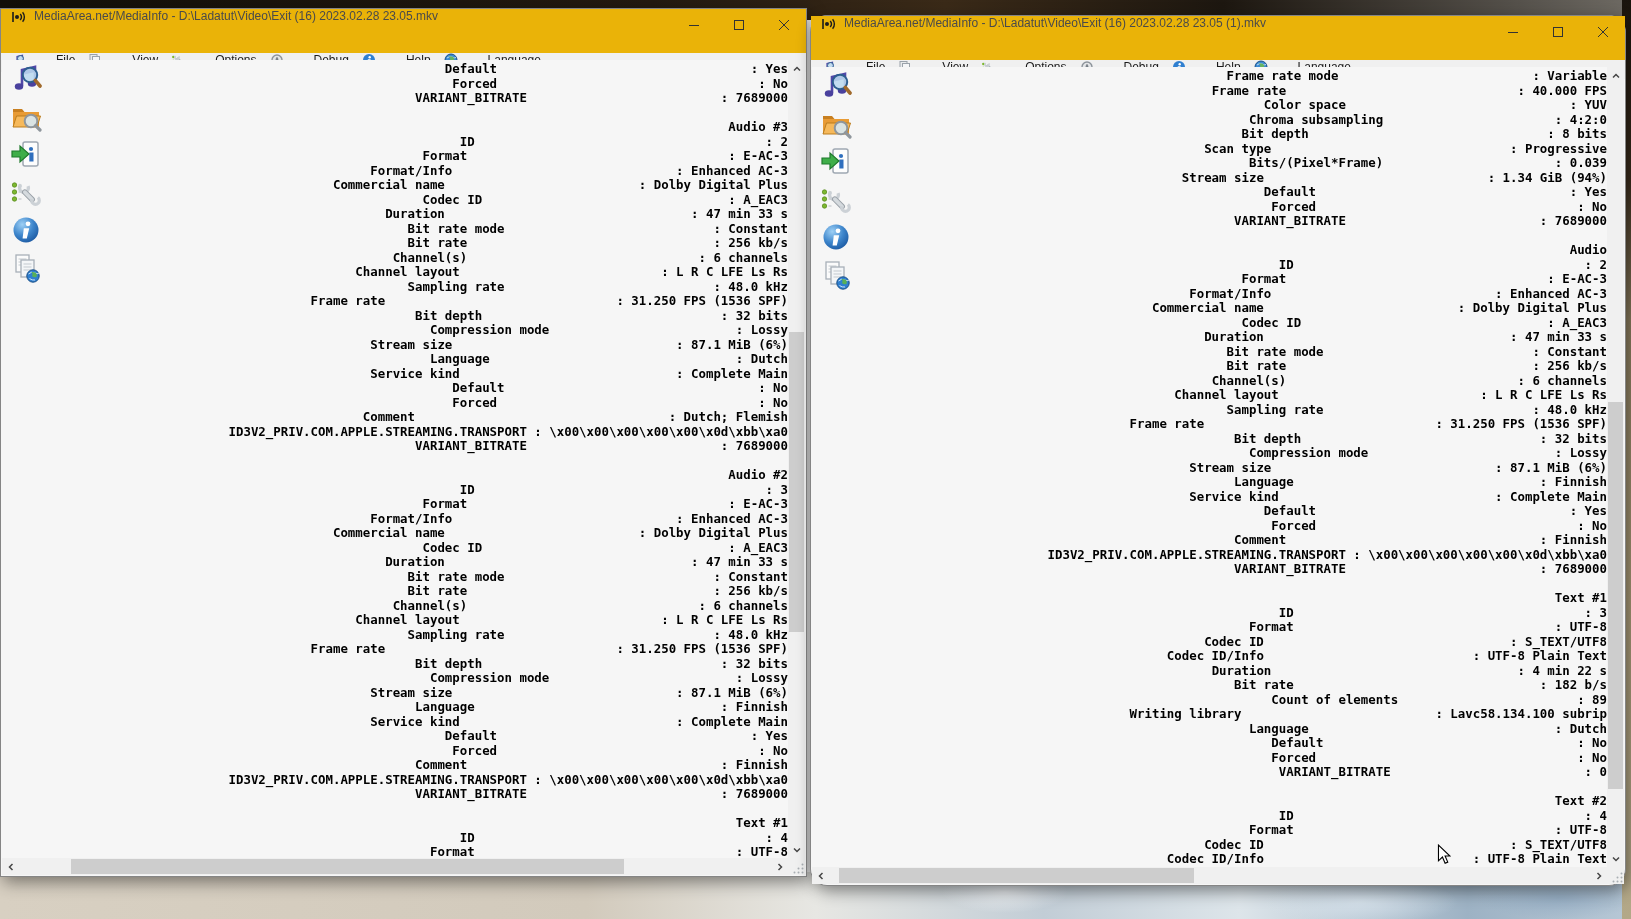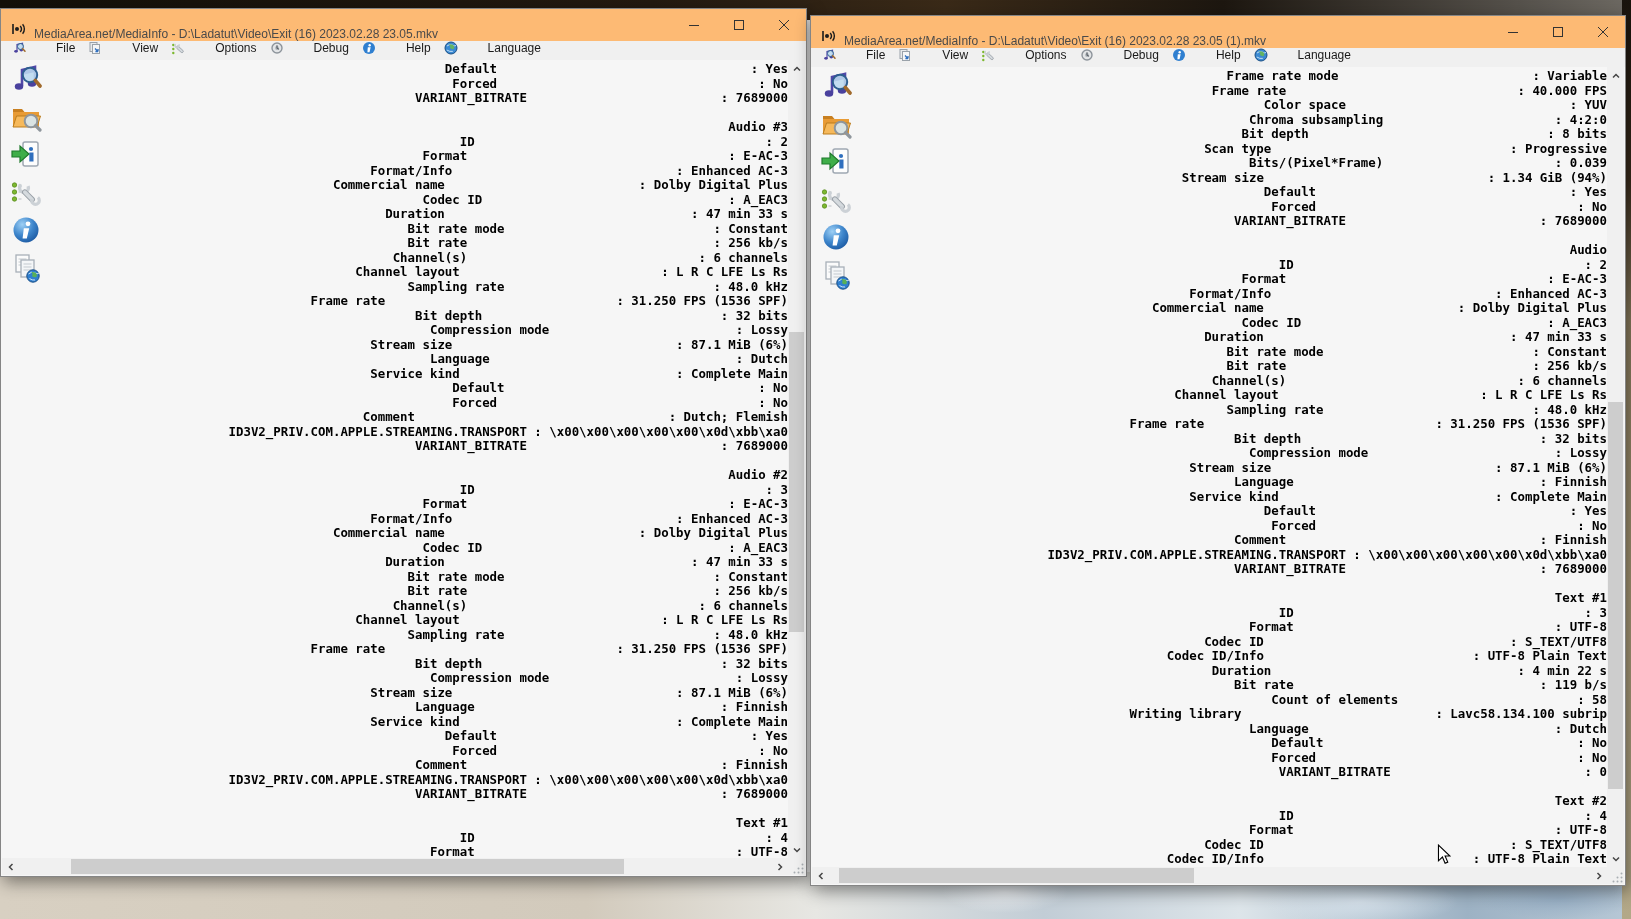--- a/index.html
+++ b/index.html
@@ -15,23 +15,23 @@
       radial-gradient(90px 30px at 1005px 20px,#f2f4f6cc,transparent 70%),
       radial-gradient(140px 34px at 1360px 30px,#d9e4edcc,transparent 70%),
       radial-gradient(120px 30px at 1560px 26px,#8fa8c0bb,transparent 70%),
       linear-gradient(90deg,#d8d0c2 0,#d2cabc 36%,#e7e7e3 50%,#c2cdd6 64%,#dde5ea 76%,#9db2c4 90%,#b7c8d6 100%);}
   .wp-right{position:absolute;left:1622px;top:0;width:9px;height:919px;
     background:linear-gradient(180deg,#1a140d 0,#3a2c1c 180px,#8a7c5e 320px,#a89976 600px,#b3a888 919px);}
 
   .win{position:absolute;background:#f6f6f6;border:1px solid #858585;
        box-shadow:3px 5px 16px rgba(0,0,0,.45);box-sizing:border-box;}
   #win-left{left:0px;top:8px;width:807px;height:869px;}
-  #win-right{left:810px;top:15px;width:816px;height:871px;}
-
-  .titlebar{height:32px;background:#fdba74;display:flex;align-items:flex-end;padding-left:9px;position:relative;}
+  #win-right{left:810px;top:15px;width:816px;height:871px;border-radius:17px;}
+
+  .titlebar{height:44px;background:#eab308;display:flex;align-items:flex-start;padding-left:9px;position:relative;}
   .titlebar .title{font-size:12px;color:#4a4a4a;margin-left:8px;white-space:nowrap;overflow:hidden;flex:1;}
   .win-btns{display:flex;height:32px;margin-left:auto;}
   .win-btn{width:45px;height:32px;display:flex;align-items:center;justify-content:center;}
 
   .menubar{height:19px;background:#f0f0f0;display:flex;align-items:center;padding-left:8px;font-size:12px;color:#1a1a1a;}
   .menu-item{display:flex;height:19px;padding:0 8px 0 3px;margin-right:2px;cursor:default;gap:26px;}
   .menu-item svg{margin-right:4px;}
 
   .client{position:absolute;left:1px;right:1px;top:51px;bottom:1px;background:#f6f6f6;overflow:hidden;text-align:right;}
   .toolcol{position:absolute;left:0;top:0;width:46px;bottom:17px;}
@@ -474,22 +474,22 @@
         <div class="ln">Comment                                  : Finnish</div>
         <div class="ln">ID3V2_PRIV.COM.APPLE.STREAMING.TRANSPORT : \x00\x00\x00\x00\x00\x0d\xbb\xa0</div>
         <div class="ln">VARIANT_BITRATE                          : 7689000</div>
         <div class="ln"></div>
         <div class="ln">Text #1</div>
         <div class="ln">ID                                       : 3</div>
         <div class="ln">Format                                   : UTF-8</div>
         <div class="ln">Codec ID                                 : S_TEXT/UTF8</div>
         <div class="ln">Codec ID/Info                            : UTF-8 Plain Text</div>
         <div class="ln">Duration                                 : 4 min 22 s</div>
-        <div class="ln">Bit rate                                 : 119 b/s</div>
-        <div class="ln">Count of elements                        : 58</div>
+        <div class="ln">Bit rate                                 : 182 b/s</div>
+        <div class="ln">Count of elements                        : 89</div>
         <div class="ln">Writing library                          : Lavc58.134.100 subrip</div>
         <div class="ln">Language                                 : Dutch</div>
         <div class="ln">Default                                  : No</div>
         <div class="ln">Forced                                   : No</div>
         <div class="ln">VARIANT_BITRATE                          : 0</div>
         <div class="ln"></div>
         <div class="ln">Text #2</div>
         <div class="ln">ID                                       : 4</div>
         <div class="ln">Format                                   : UTF-8</div>
         <div class="ln">Codec ID                                 : S_TEXT/UTF8</div>

